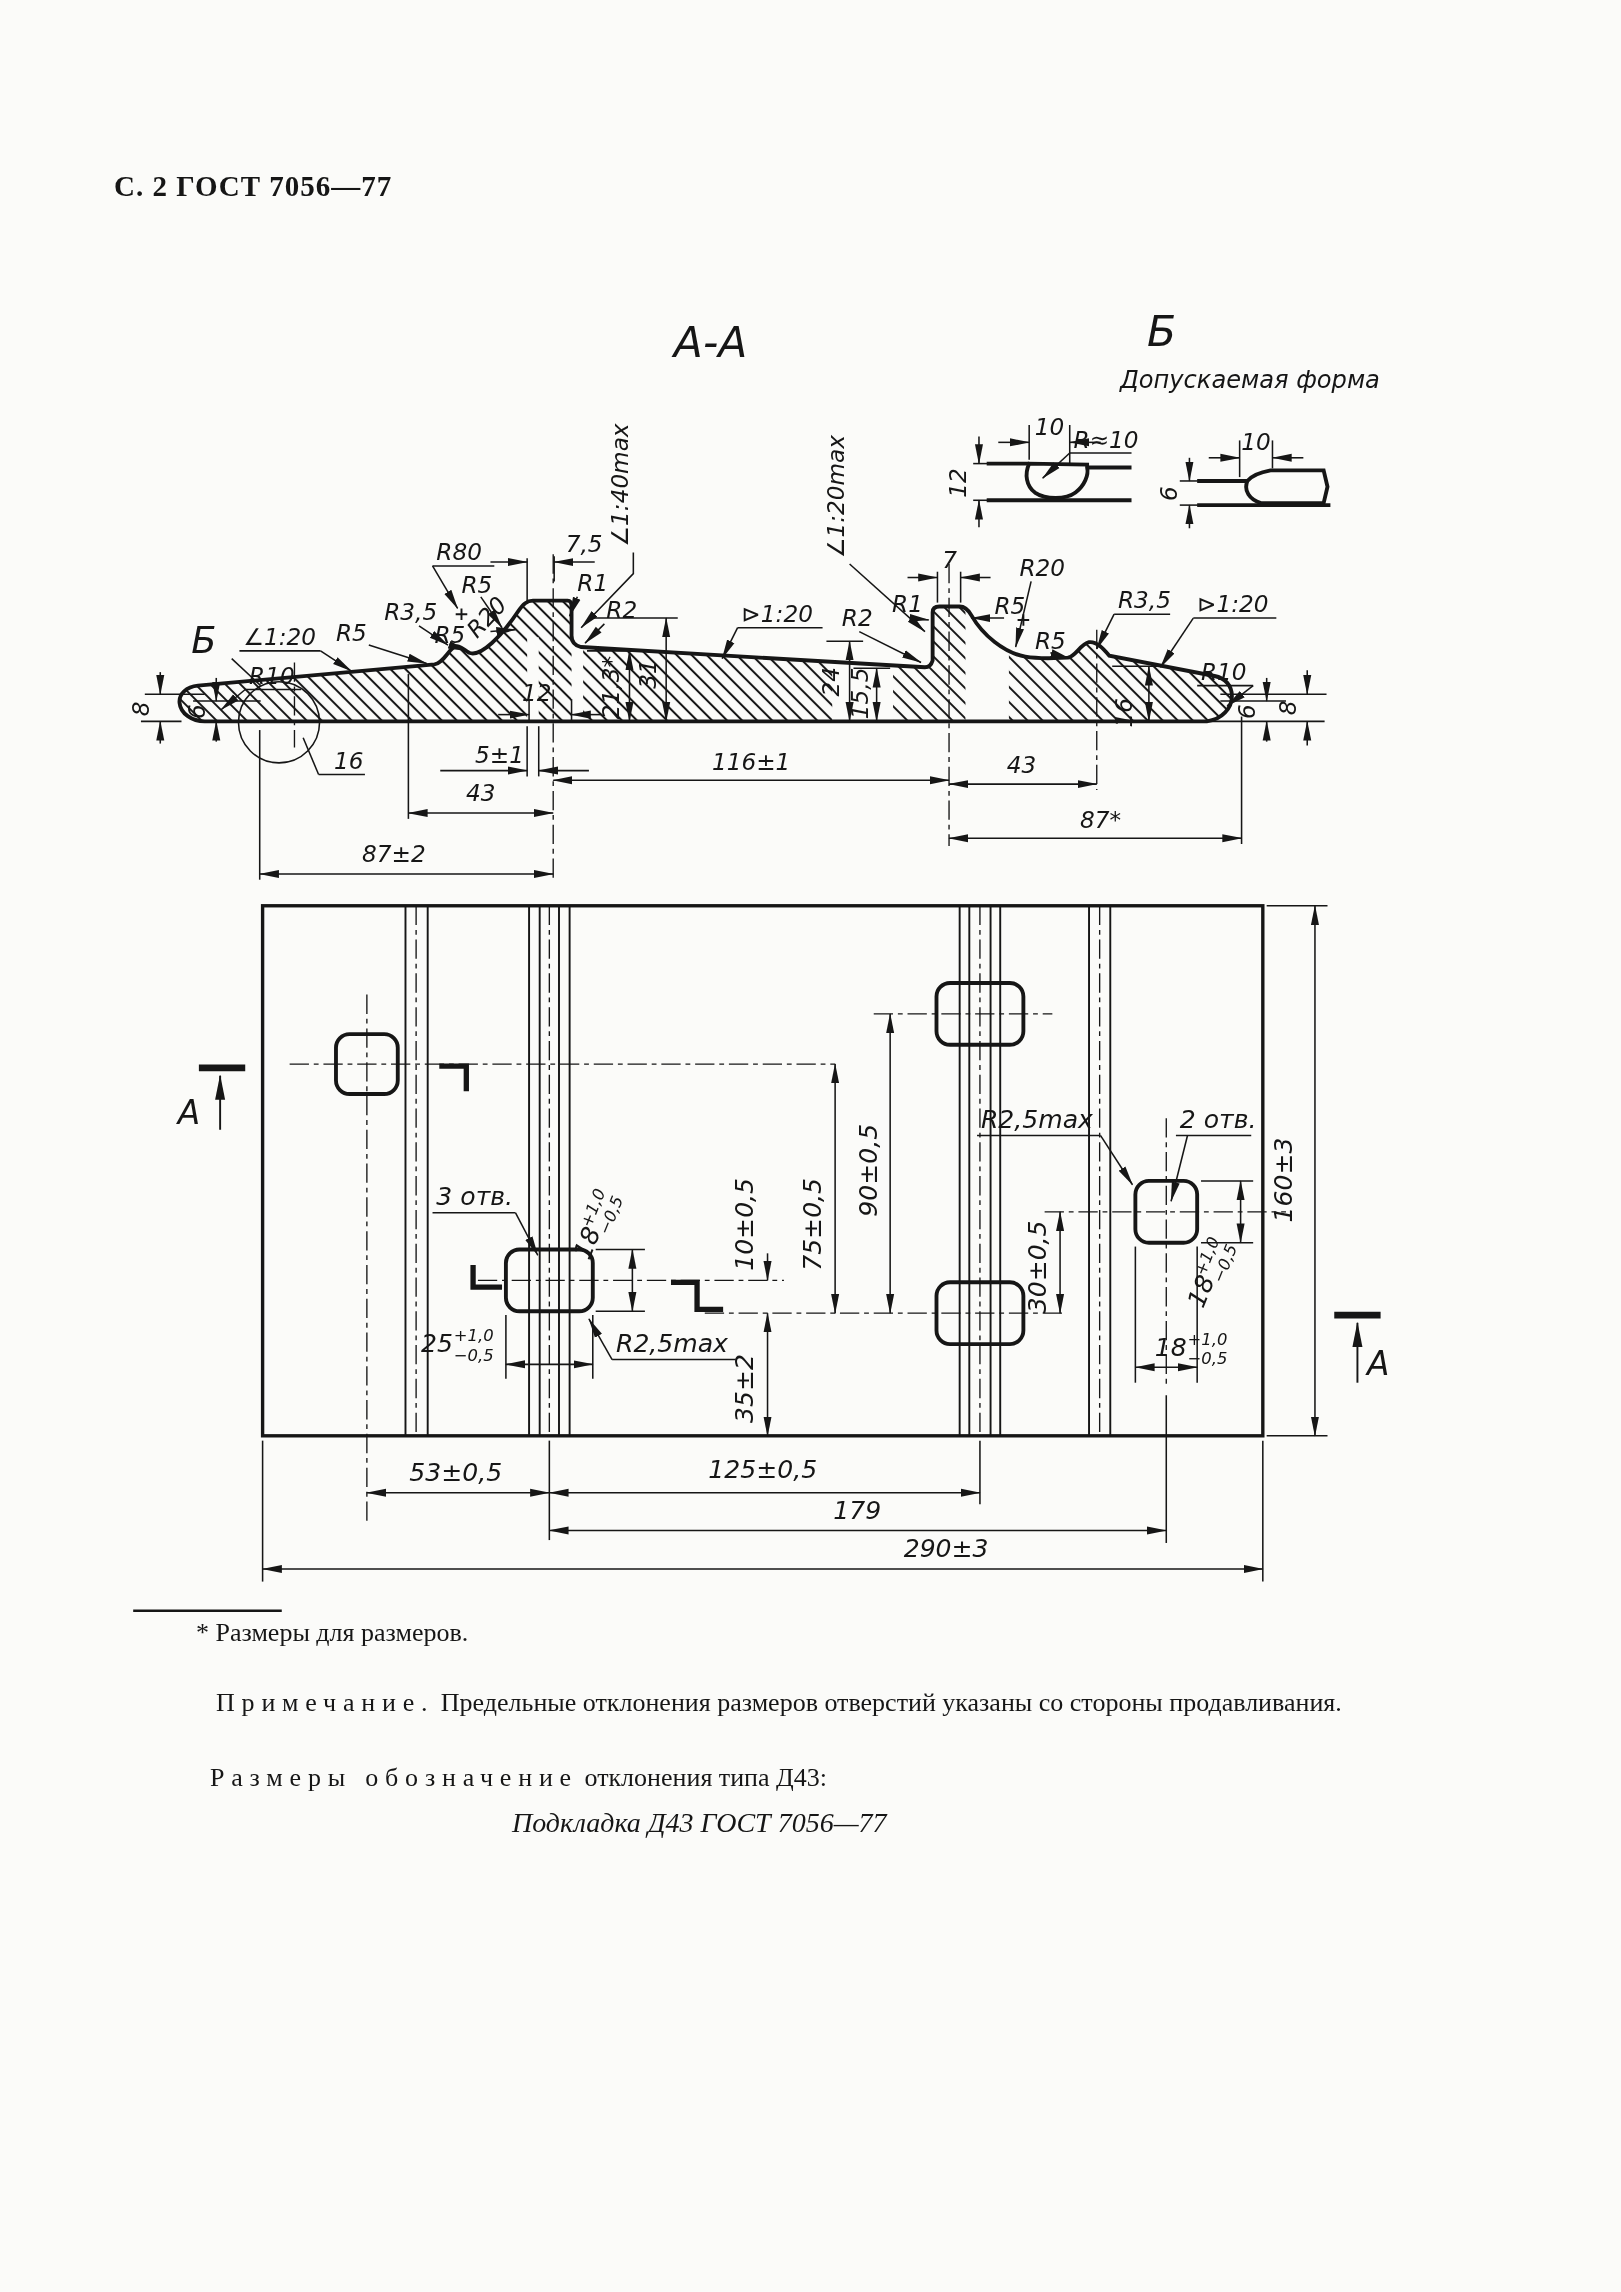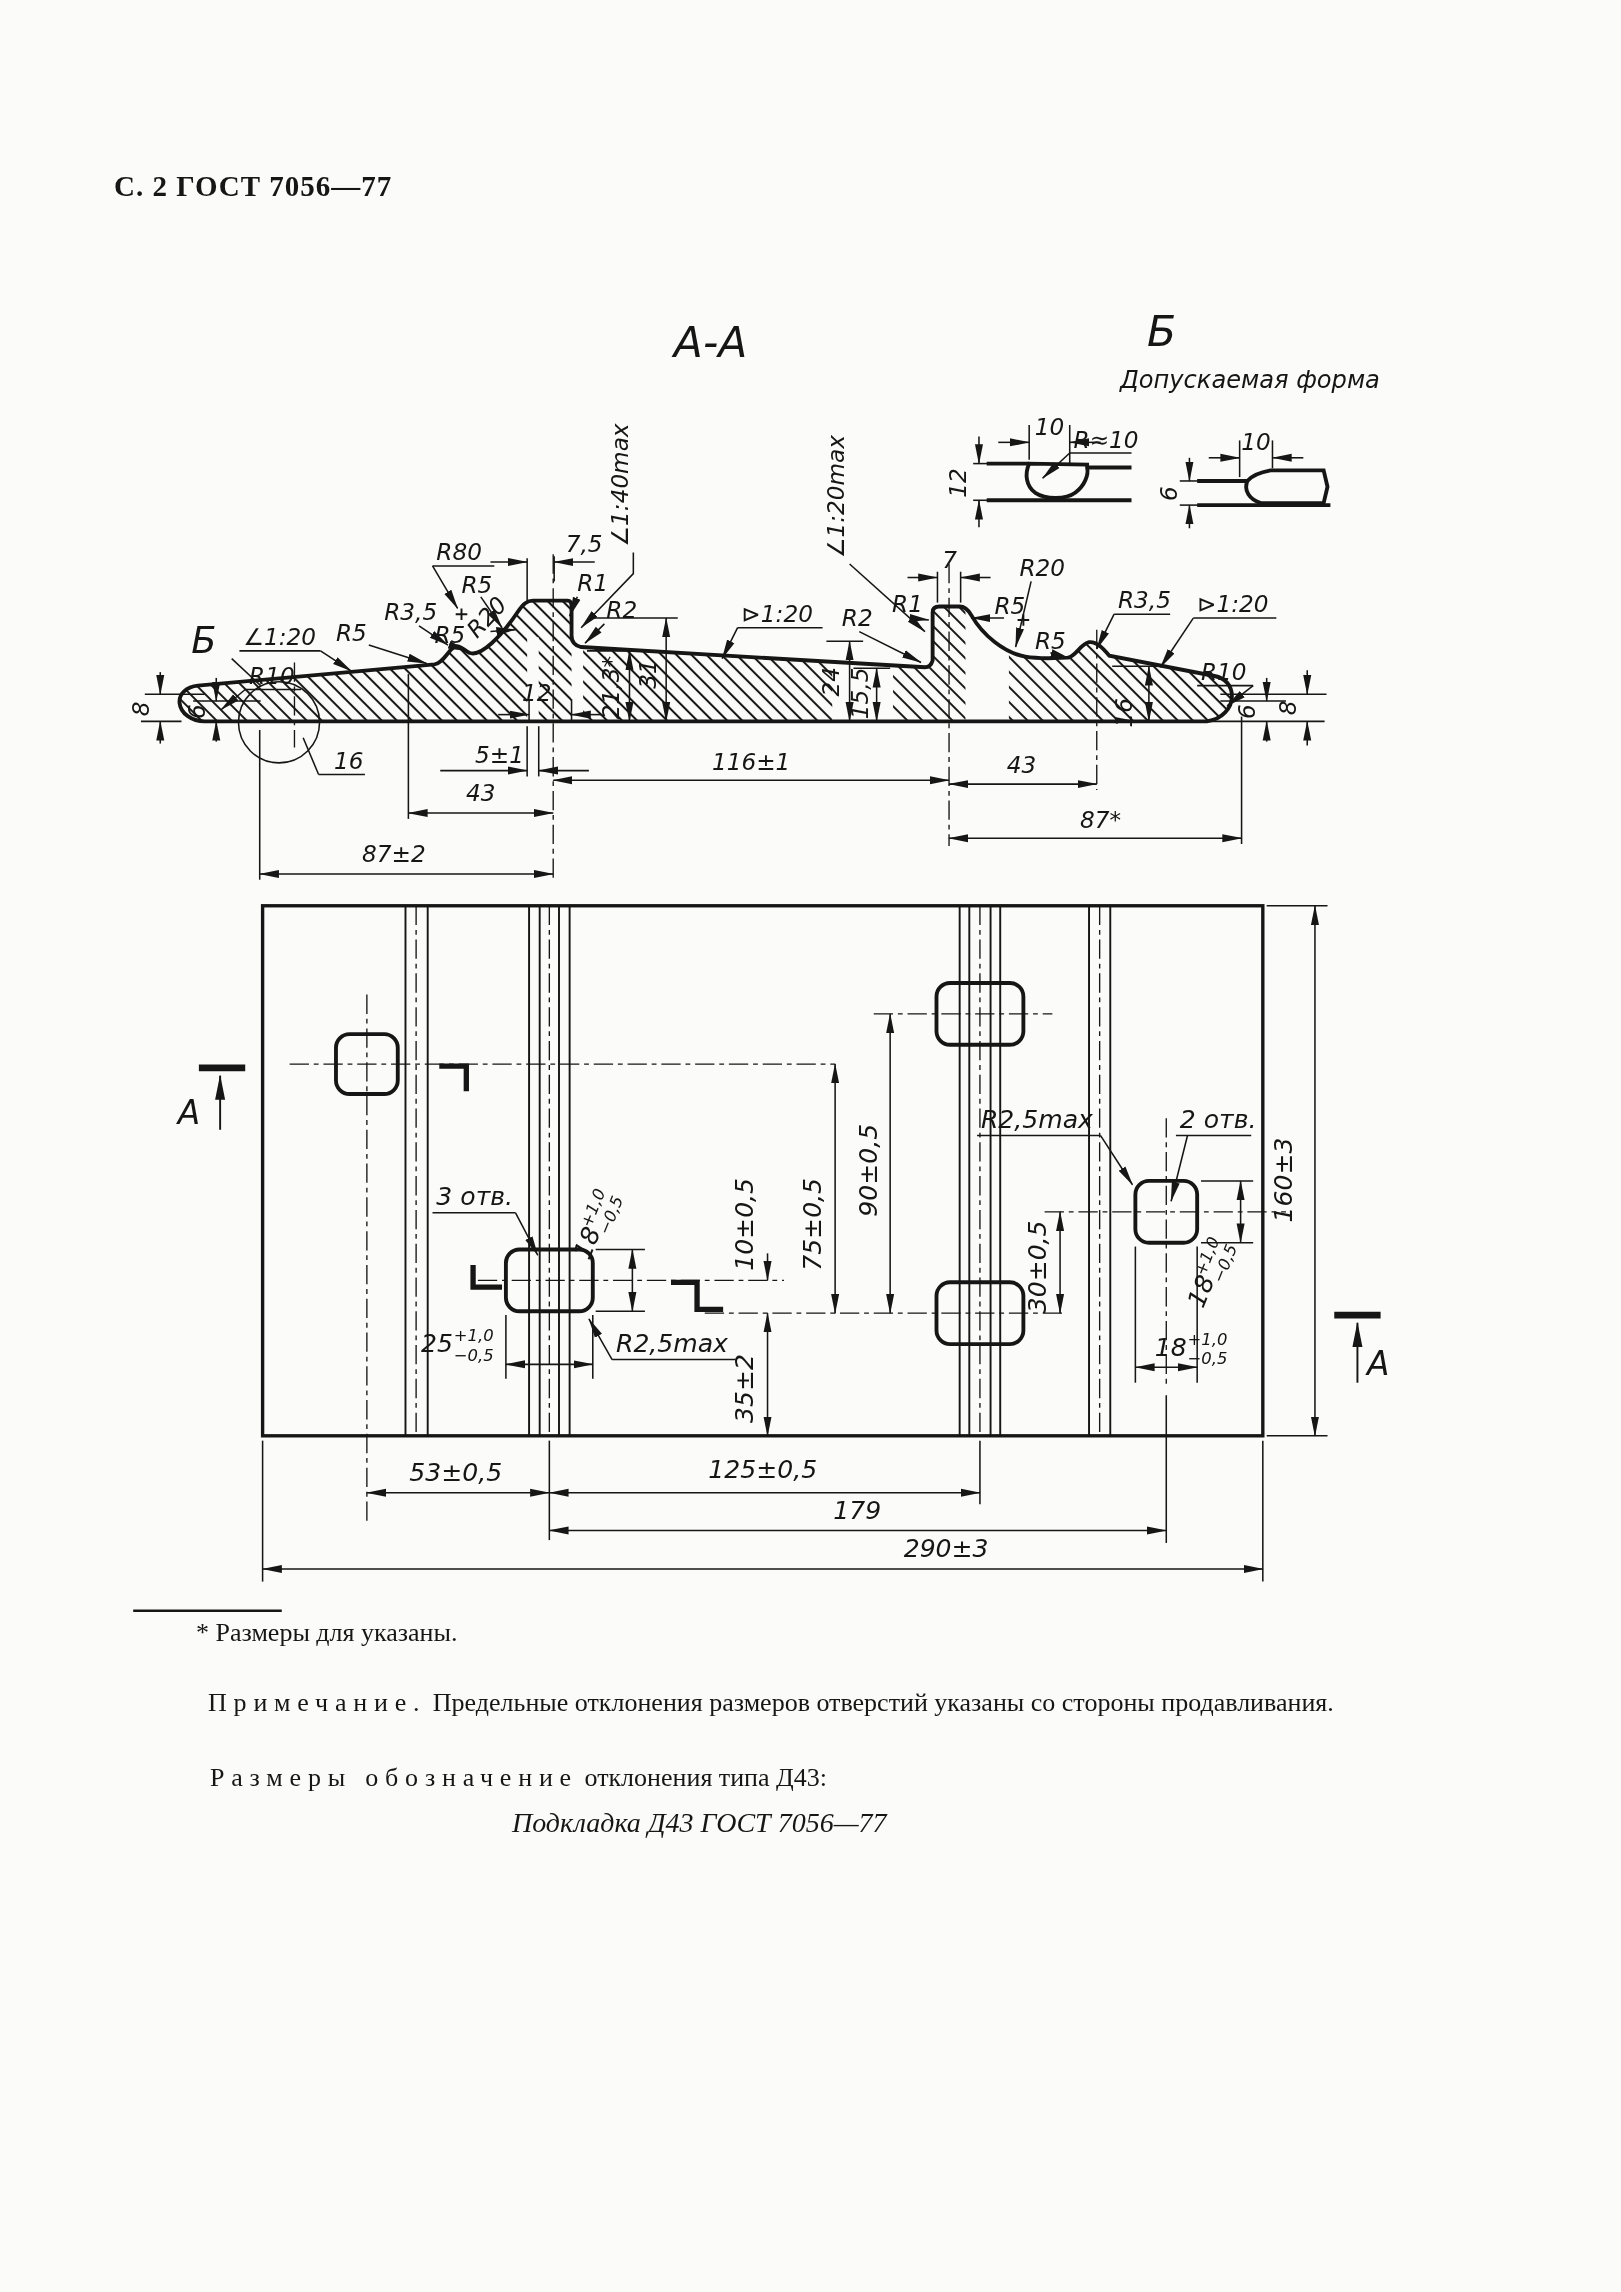--- a/index.html
+++ b/index.html
@@ -1,21 +1,21 @@
 <!DOCTYPE html>
 <html><head>
 <meta charset="utf-8">
 <style>
   html,body{margin:0;padding:0;}
   body{width:1621px;height:2292px;background:#fbfbf9;position:relative;
        font-family:"Liberation Serif", serif;color:#161616;}
   .abs{position:absolute;}
   #hdr{left:114px;top:170px;font-weight:bold;font-size:29px;letter-spacing:1px;}
   #fn{left:196px;top:1618px;font-size:26px;}
-  #note{left:208px;top:1688px;width:1323px;font-size:26px;}
+  #note{left:216px;top:1688px;width:1323px;font-size:26px;}
   #desig{left:210px;top:1763px;width:1255px;font-size:26px;}
   #desig2{left:512px;top:1807px;width:599px;font-size:28px;font-style:italic;text-align:left;}
   .sp{letter-spacing:6.8px;}
   svg{position:absolute;left:0;top:0;}
   .ln{stroke:#161616;stroke-width:1.6;fill:none;}
   .ln2{stroke:#161616;stroke-width:2;fill:none;}
   .thk{stroke:#161616;stroke-width:4;fill:none;}
   .thk35{stroke:#161616;stroke-width:3.5;fill:none;}
   .bar{stroke:#161616;stroke-width:7;fill:none;}
   .stp{stroke:#161616;stroke-width:5.5;fill:none;}
@@ -374,21 +374,21 @@
     <text x="888" y="1573" class="lbl mid">179</text>
     <line x1="272" y1="1625" x2="1308" y2="1625" class="ln" marker-start="url(#arr)" marker-end="url(#arr)"></line>
     <text x="980" y="1613" class="lbl mid">290±3</text>
   </g>
 </svg>
 
 <svg class="abs" style="left:0;top:1603px;" width="386" height="19.3" viewBox="0 0 400 20">
   <line x1="138" y1="8" x2="292" y2="8" stroke="#161616" stroke-width="2.5"></line>
 </svg>
 
-<div id="fn" class="abs">* Размеры для указаны.</div>
+<div id="fn" class="abs">* Размеры для размеров.</div>
 
 <div id="note" class="abs">
   <span class="sp">Примечание.</span>
   <span>Предельные отклонения размеров отверстий указаны со стороны продавливания.</span>
 </div>
 
 <div id="desig" class="abs">
   <span class="sp">Размеры обозначение</span>
   <span>отклонения типа Д43:</span>
 </div>

